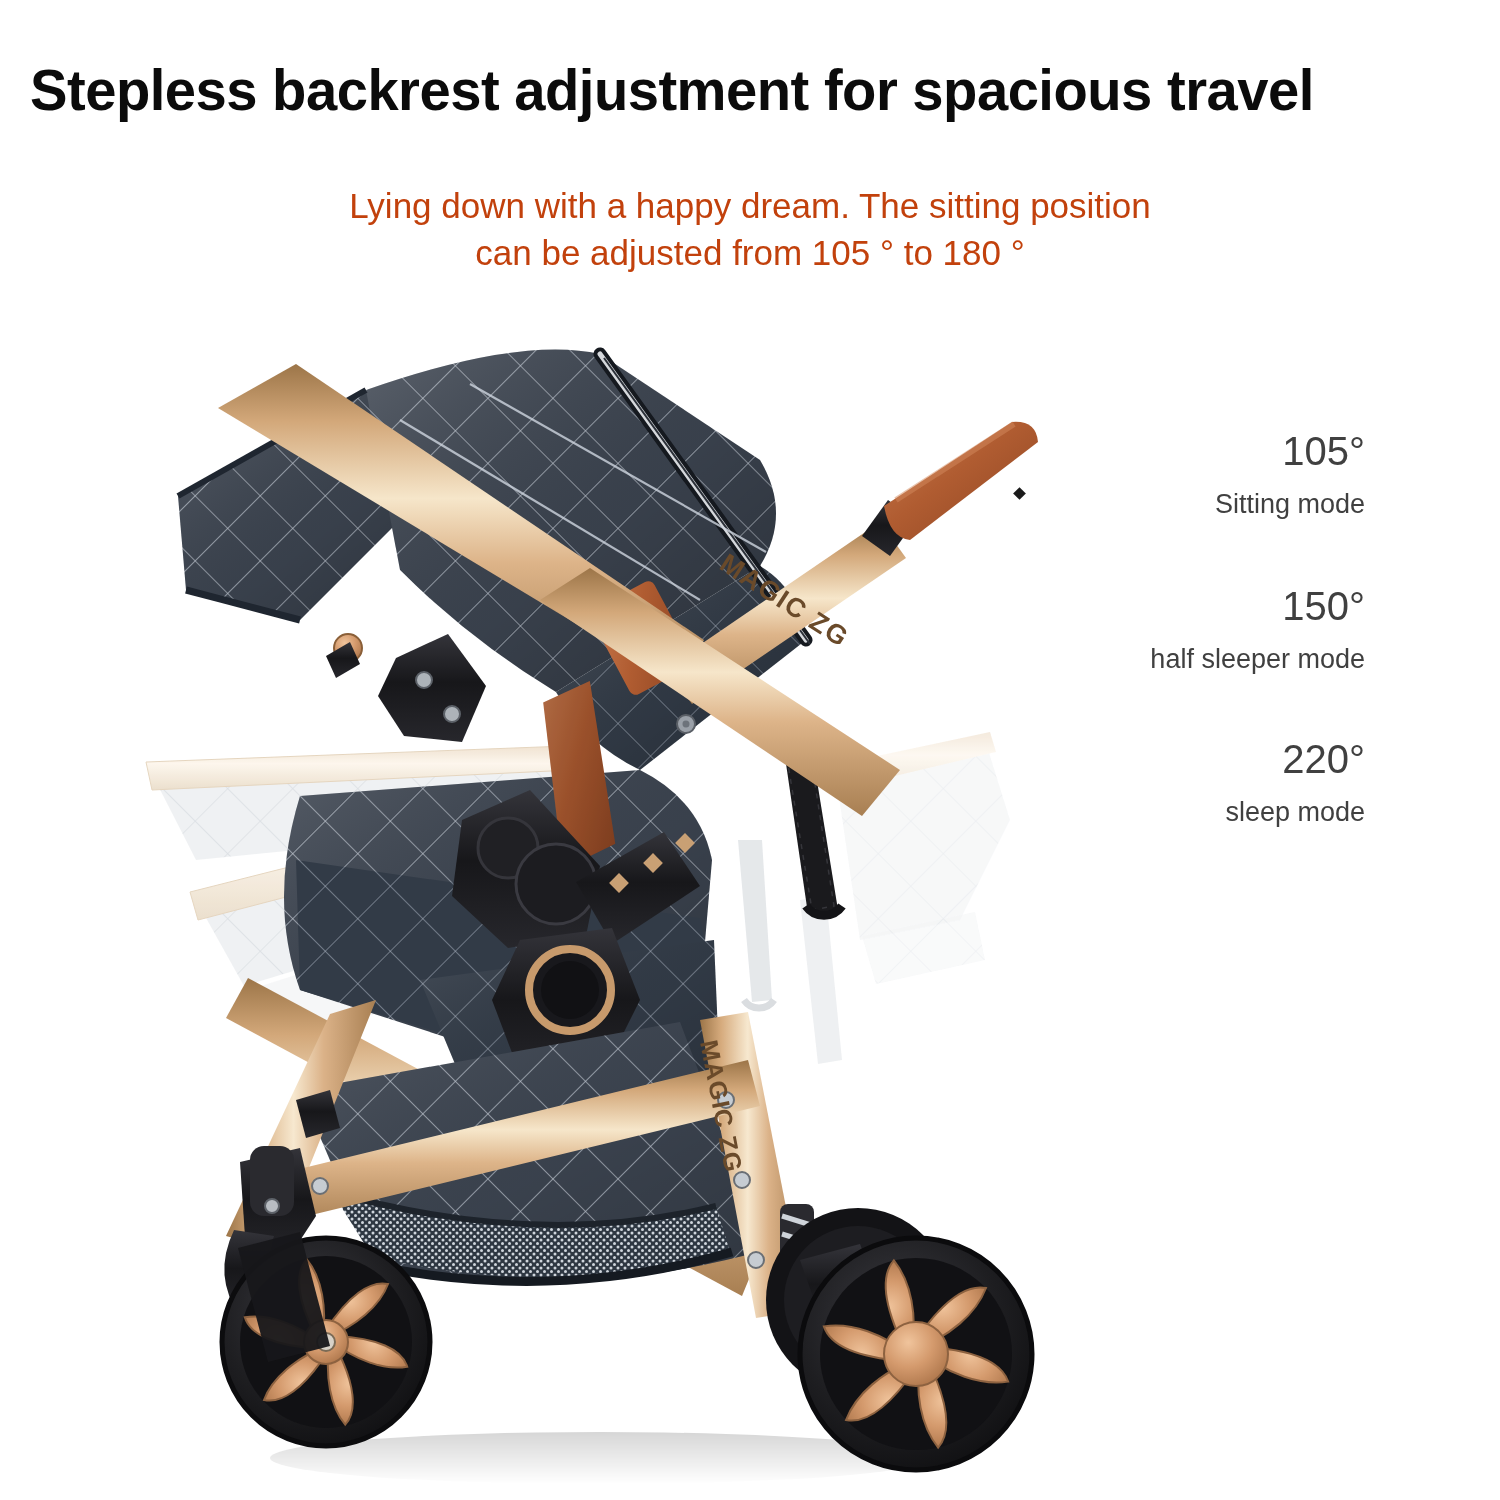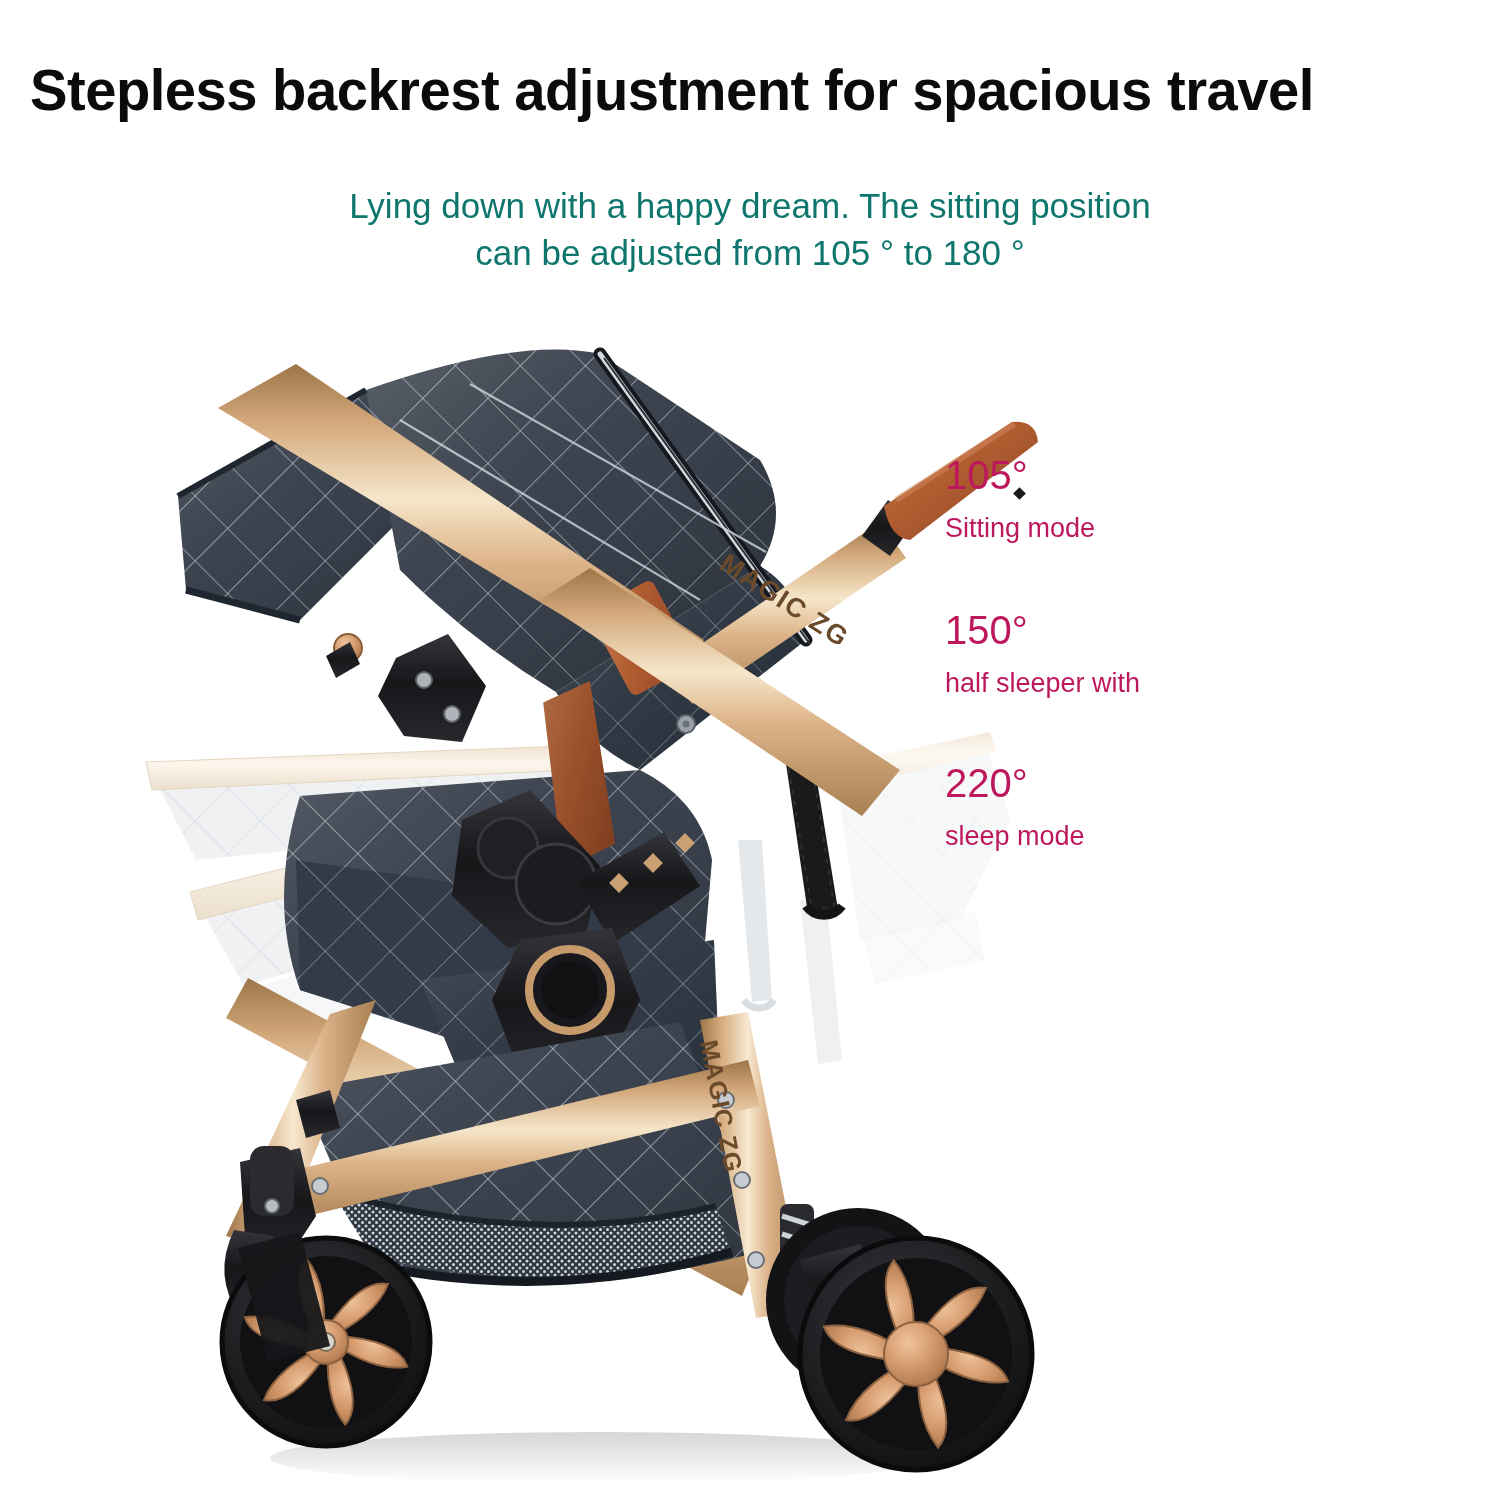--- a/index.html
+++ b/index.html
@@ -26,27 +26,27 @@
     transform:scaleX(0.985);
     transform-origin:left center;
   }
   .subhead{
     position:absolute;left:0;top:182px;width:1500px;
     text-align:center;
     font-family:"Liberation Sans", sans-serif;
     font-weight:400;
     font-size:35px;
     line-height:47px;
-    color:#0f766e;
+    color:#c2410c;
   }
   .subhead .l2{display:block;}
 
   
   .annots{position:absolute;left:945px;top:425px;width:420px;}
-  .annot{text-align:left;color:#be185d;margin-top:24px;}
+  .annot{text-align:right;color:#404040;}
   .annot .deg{
     font-size:40px;line-height:52px;font-weight:400;
     font-family:"Liberation Sans", sans-serif;
   }
   .annot .mode{
     font-size:27px;line-height:54px;font-weight:400;
     font-family:"Liberation Sans", sans-serif;
     white-space:nowrap;
   }
   .a1{position:absolute;left:0;top:0;width:420px;}
@@ -417,21 +417,21 @@
   </svg>
   </div>
 
   <div class="annots">
     <div class="annot a1">
       <div class="deg">105°</div>
       <div class="mode">Sitting mode</div>
     </div>
     <div class="annot a2">
       <div class="deg">150°</div>
-      <div class="mode">half sleeper with</div>
+      <div class="mode">half sleeper mode</div>
     </div>
     <div class="annot a3">
       <div class="deg">220°</div>
       <div class="mode">sleep mode</div>
     </div>
   </div>
   <div class="bullet"></div>
 
 </div>
 

